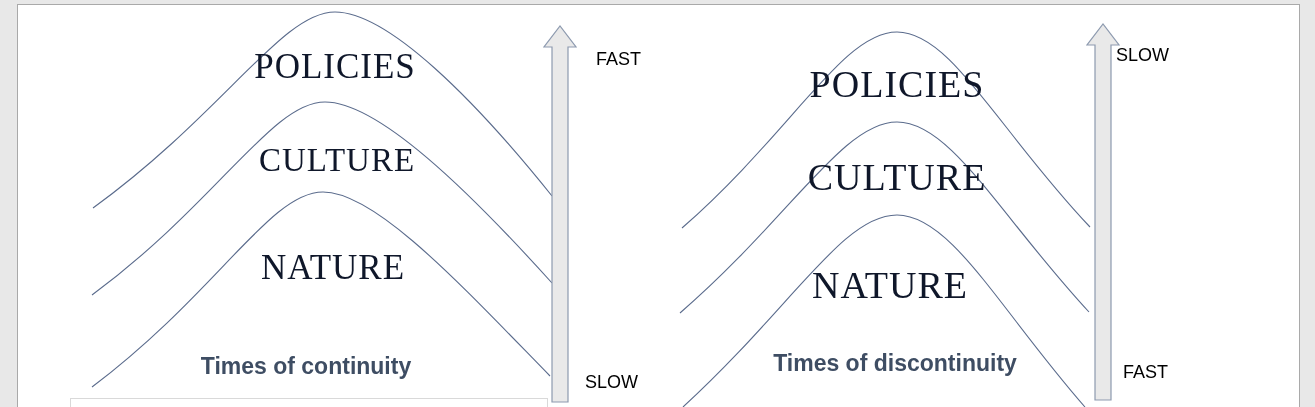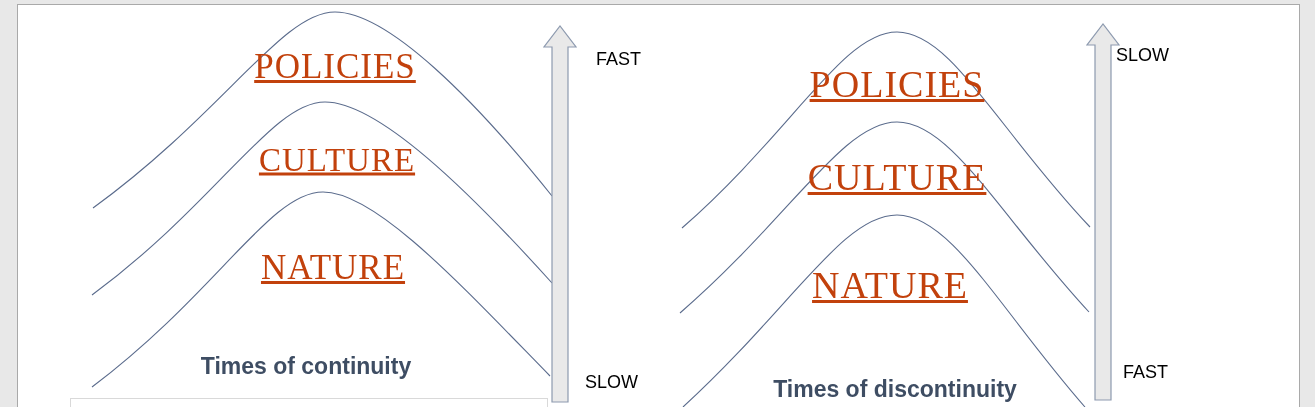--- a/index.html
+++ b/index.html
@@ -30,24 +30,23 @@
   }
   svg.overlay {
     position: absolute;
     left: 0; top: 0;
     width: 1315px; height: 407px;
   }
   .curve-label {
     position: absolute;
     transform: translate(-50%, -50%);
     font-family: "Liberation Serif", serif;
-    color: #c2410c;
+    color: #0f172a;
     white-space: nowrap;
     letter-spacing: 1px;
-    text-decoration: underline;
   }
   .lbl-left  { font-size: 35px; }
   .lbl-right { font-size: 38px; }
   .caption {
     position: absolute;
     transform: translate(-50%, -50%);
     font-weight: bold;
     font-size: 23px;
     color: #3e4d63;
     white-space: nowrap;
@@ -88,15 +87,15 @@
 <div class="curve-label lbl-left" style="left:335px; top:67px;">POLICIES</div>
 <div class="curve-label lbl-left" style="left:337px; top:160px; font-size:33px;">CULTURE</div>
 <div class="curve-label lbl-left" style="left:333px; top:268px;">NATURE</div>
 <div class="caption" style="left:306px; top:366px;">Times of continuity</div>
 <div class="speed-label" style="left:596px; top:50px;">FAST</div>
 <div class="speed-label" style="left:585px; top:373px;">SLOW</div>
 
 <div class="curve-label lbl-right" style="left:897px; top:84px;">POLICIES</div>
 <div class="curve-label lbl-right" style="left:897px; top:177px;">CULTURE</div>
 <div class="curve-label lbl-right" style="left:890px; top:285px;">NATURE</div>
-<div class="caption" style="left:895px; top:389px;">Times of discontinuity</div>
+<div class="caption" style="left:895px; top:363px;">Times of discontinuity</div>
 <div class="speed-label" style="left:1116px; top:46px;">SLOW</div>
 <div class="speed-label" style="left:1123px; top:363px;">FAST</div>
 
 </body></html>

